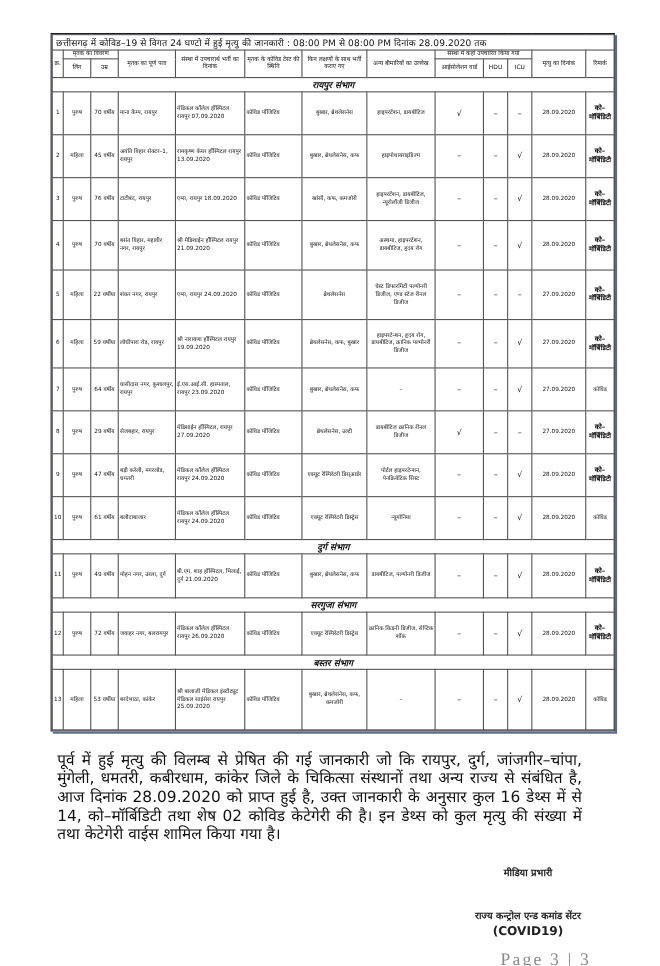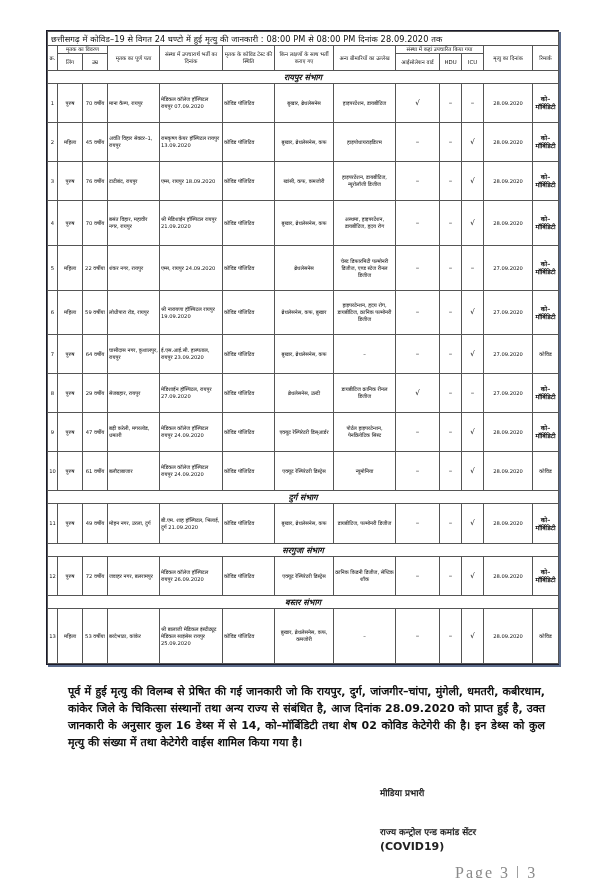--- a/index.html
+++ b/index.html
@@ -7,22 +7,22 @@
   .tbl-wrap { position: absolute; left: 46px; top: 30px; width: 511px; border: 1.5px solid #1b1b2b; box-shadow: 2px 2px 0 #5a6a8a; }
   table { border-collapse: collapse; width: 100%; table-layout: fixed; }
   td, th { border: 0.6px solid #555; font-weight: normal; text-align: center; vertical-align: middle; padding: 0 1px; font-size: 5.2px; line-height: 7px; overflow: hidden; }
   .title-cell { font-size: 8.2px; line-height: 12px; text-align: left; padding-left: 3px; white-space: nowrap; height: 13px; letter-spacing: 0.1px; }
   .hdr th { font-size: 5.4px; line-height: 7px; }
   .region td { font-size: 8px; line-height: 11px; font-weight: bold; height: 12px; font-style: italic; }
   .row td { height: 38px; }
   td.left { text-align: left; }
   td.remark-bold { font-weight: bold; font-size: 6.2px; line-height: 8px; }
   td.date { font-size: 5.2px; }
-  .para { position: absolute; left: 68px; top: 683px; width: 477px; font-size: 11px; line-height: 17px; font-weight: bold; text-align: justify; color: #111; }
-  .sig { position: absolute; left: 380px; width: 200px; font-weight: bold; font-size: 8.8px; color: #222; }
+  .para { position: absolute; left: 52px; top: 683px; width: 477px; font-size: 14px; line-height: 17px; font-weight: normal; text-align: justify; color: #111; }
+  .sig { position: absolute; left: 380px; width: 200px; text-align: center; font-weight: bold; font-size: 8.8px; color: #222; }
   .sig1 { top: 787px; }
   .sig2 { top: 826px; }
   .sig3 { top: 840px; font-size: 11px; }
   .page-num { position: absolute; left: 455px; top: 864px; font-family: "Liberation Serif", serif; font-size: 16px; letter-spacing: 2px; color: #8a8a8a; }
   .check { font-size: 7px; }
 </style>
 </head>
 <body>
 
 <div class="tbl-wrap">

